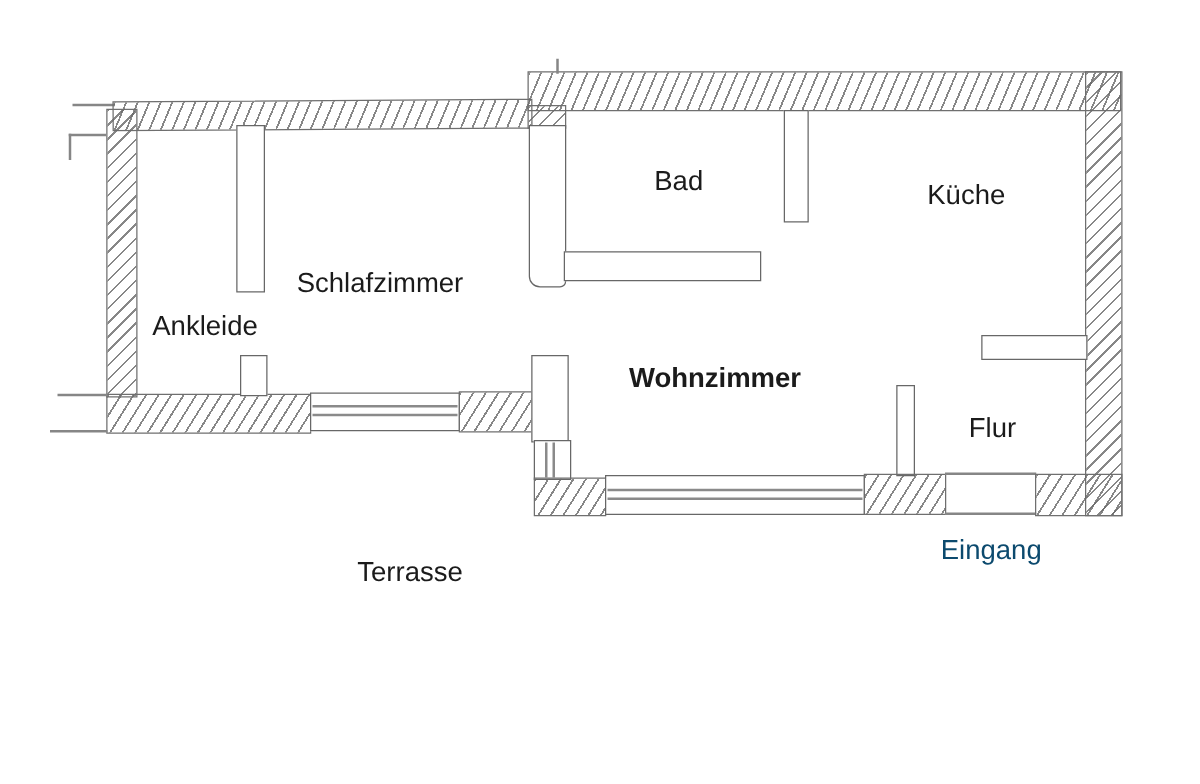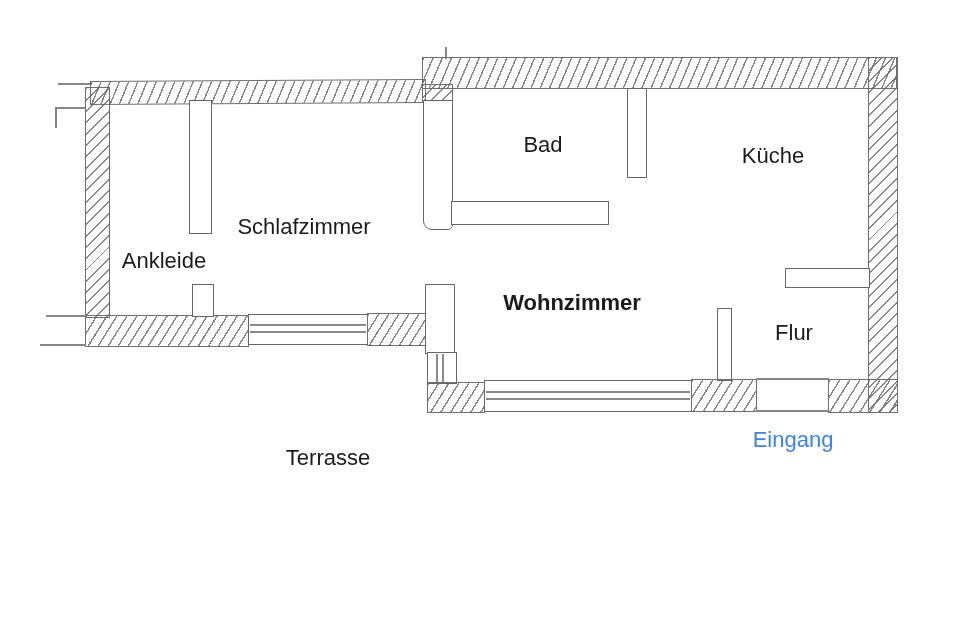--- a/index.html
+++ b/index.html
@@ -80,17 +80,17 @@
   <div class="el hw h3" style="left:691px;top:379px;width:66px;height:33px;"></div>
   <div class="el ln" style="left:756px;top:378px;width:73px;height:2px;"></div>
   <div class="el ln" style="left:756px;top:410px;width:73px;height:2px;"></div>
   <div class="el hw h3" style="left:828px;top:379px;width:70px;height:34px;"></div>
 
   <div class="lbl" style="left:164px;top:261px;">Ankleide</div>
   <div class="lbl" style="left:304px;top:227px;">Schlafzimmer</div>
   <div class="lbl" style="left:543px;top:145px;">Bad</div>
   <div class="lbl" style="left:773px;top:156px;">Küche</div>
   <div class="lbl" style="left:572px;top:303px;font-weight:bold;">Wohnzimmer</div>
-  <div class="lbl" style="left:794px;top:333px;">Flur</div>
+  <div class="lbl" style="left:794px;top:343px;">Flur</div>
   <div class="lbl" style="left:328px;top:441px;margin-top:17px;">Terrasse</div>
-  <div class="lbl" style="left: 793px; top: 440px; color: #3b82f6;">Eingang</div>
+  <div class="lbl" style="left: 793px; top: 440px; color: #0c4a6e;">Eingang</div>
 
 </div>
 
 </body></html>

